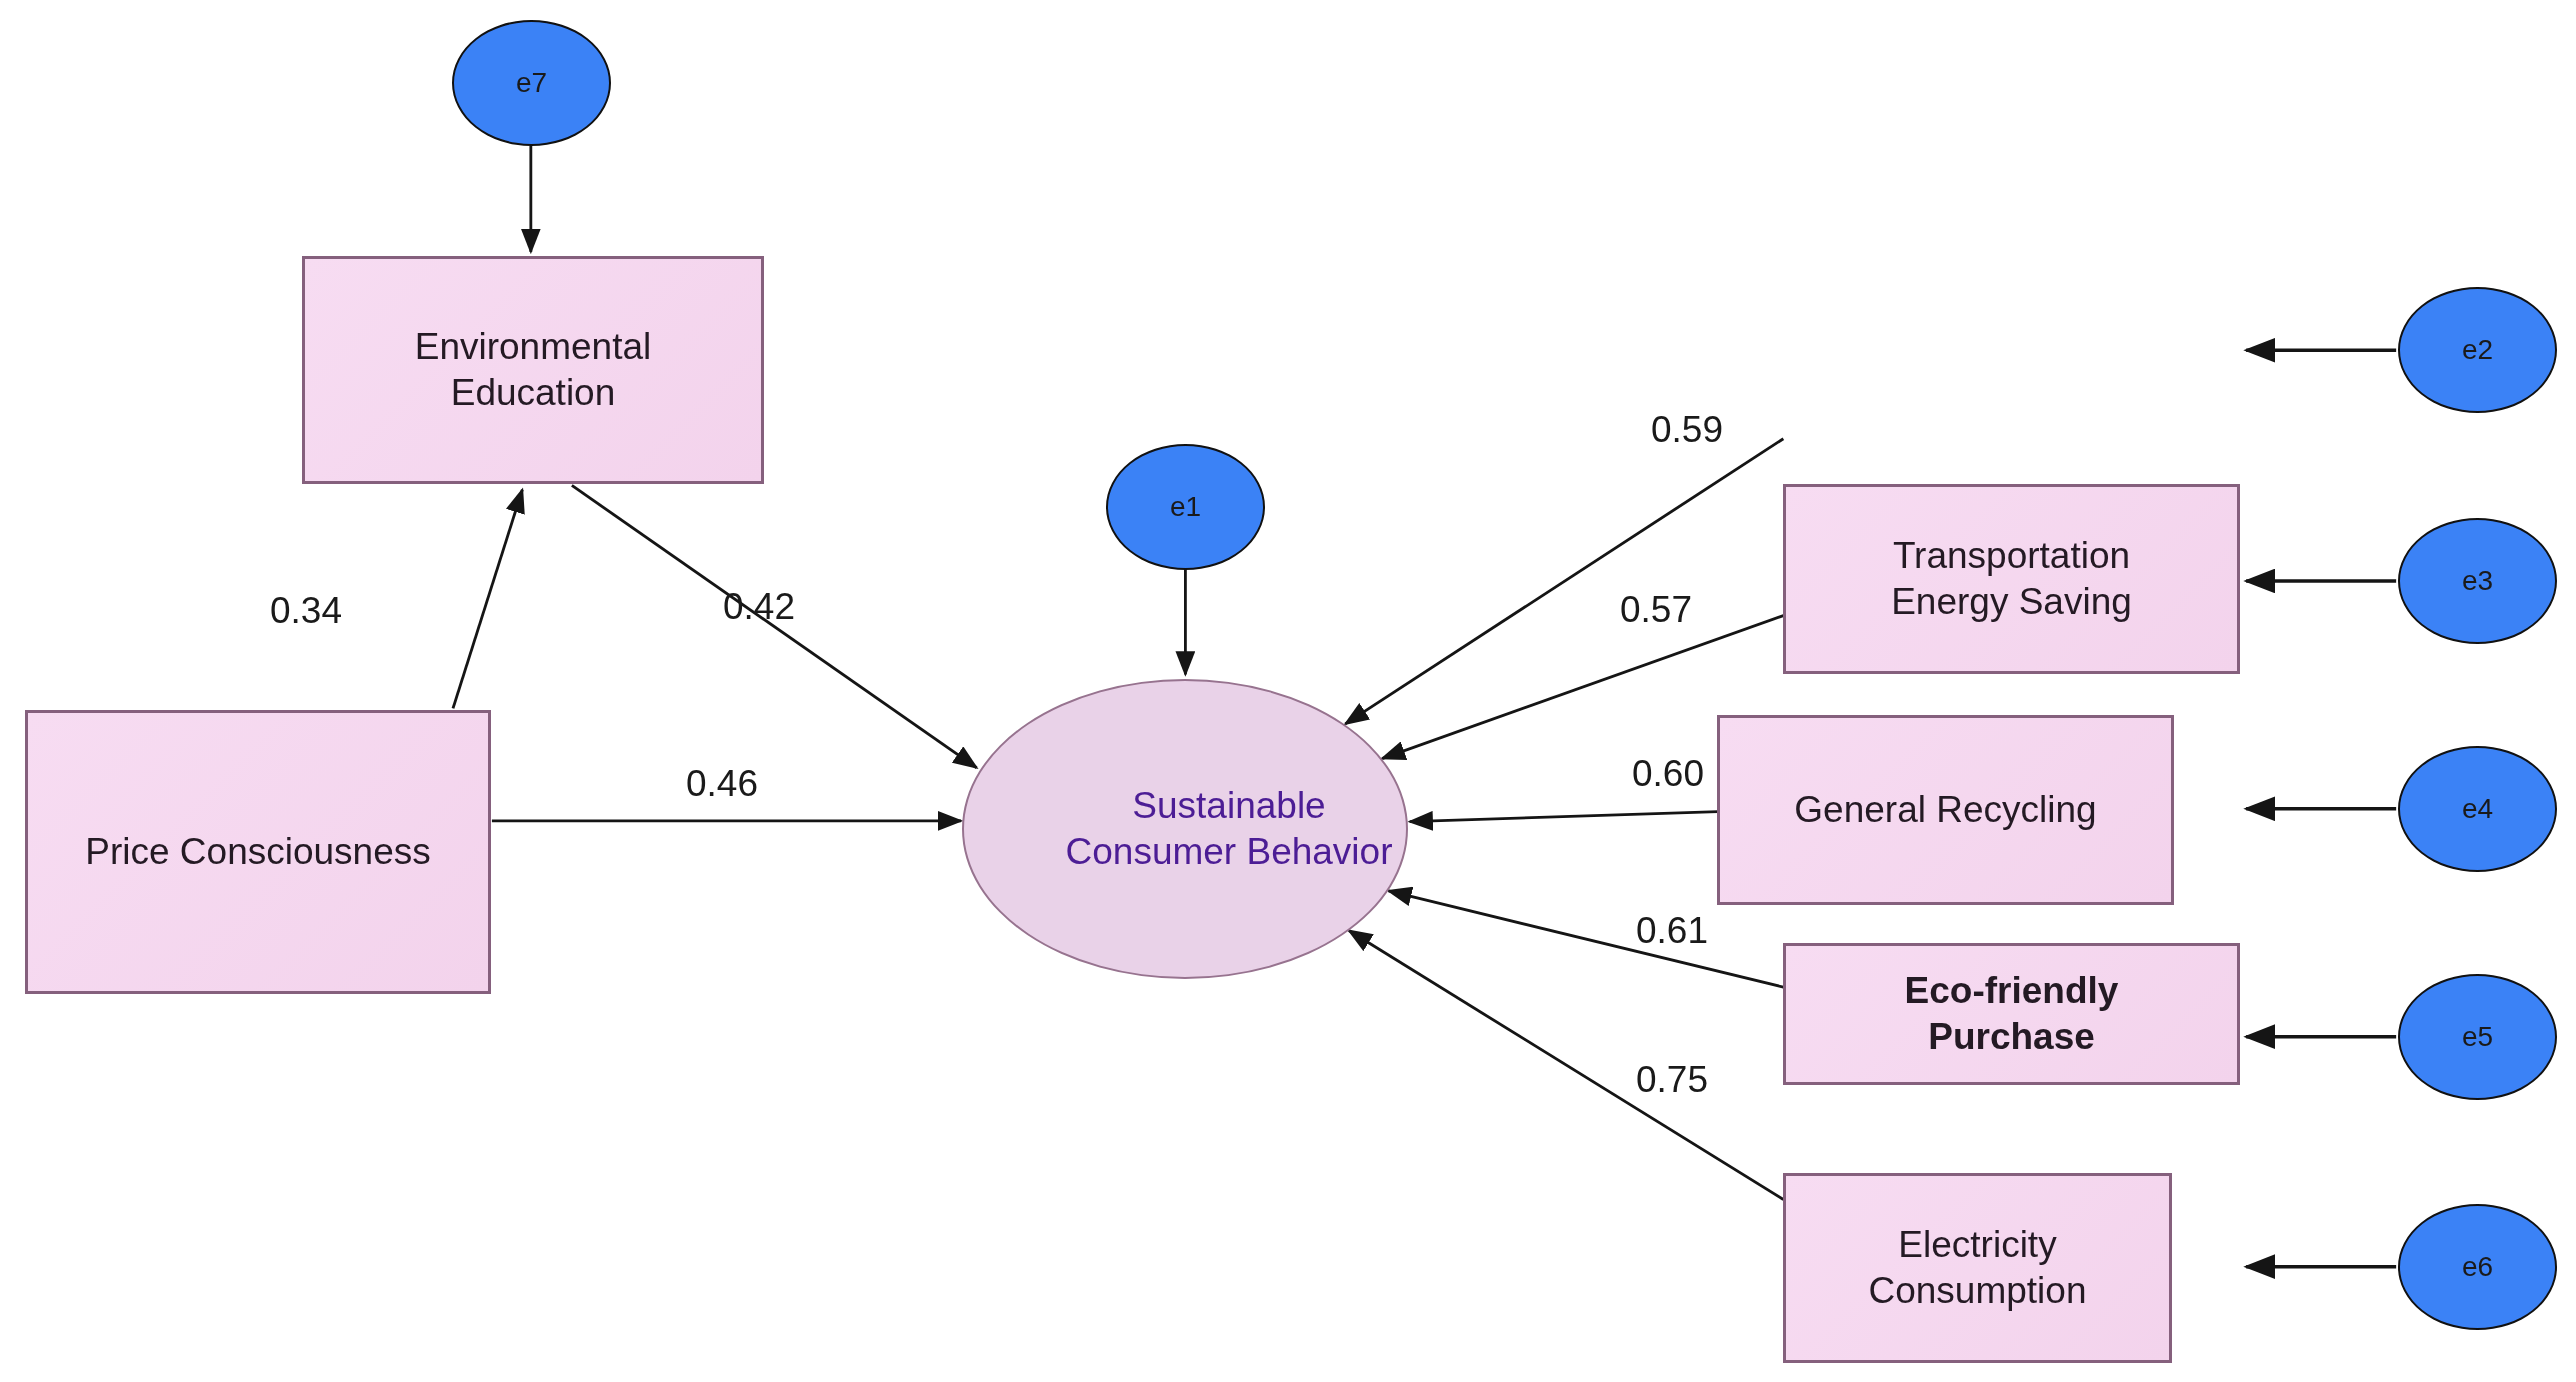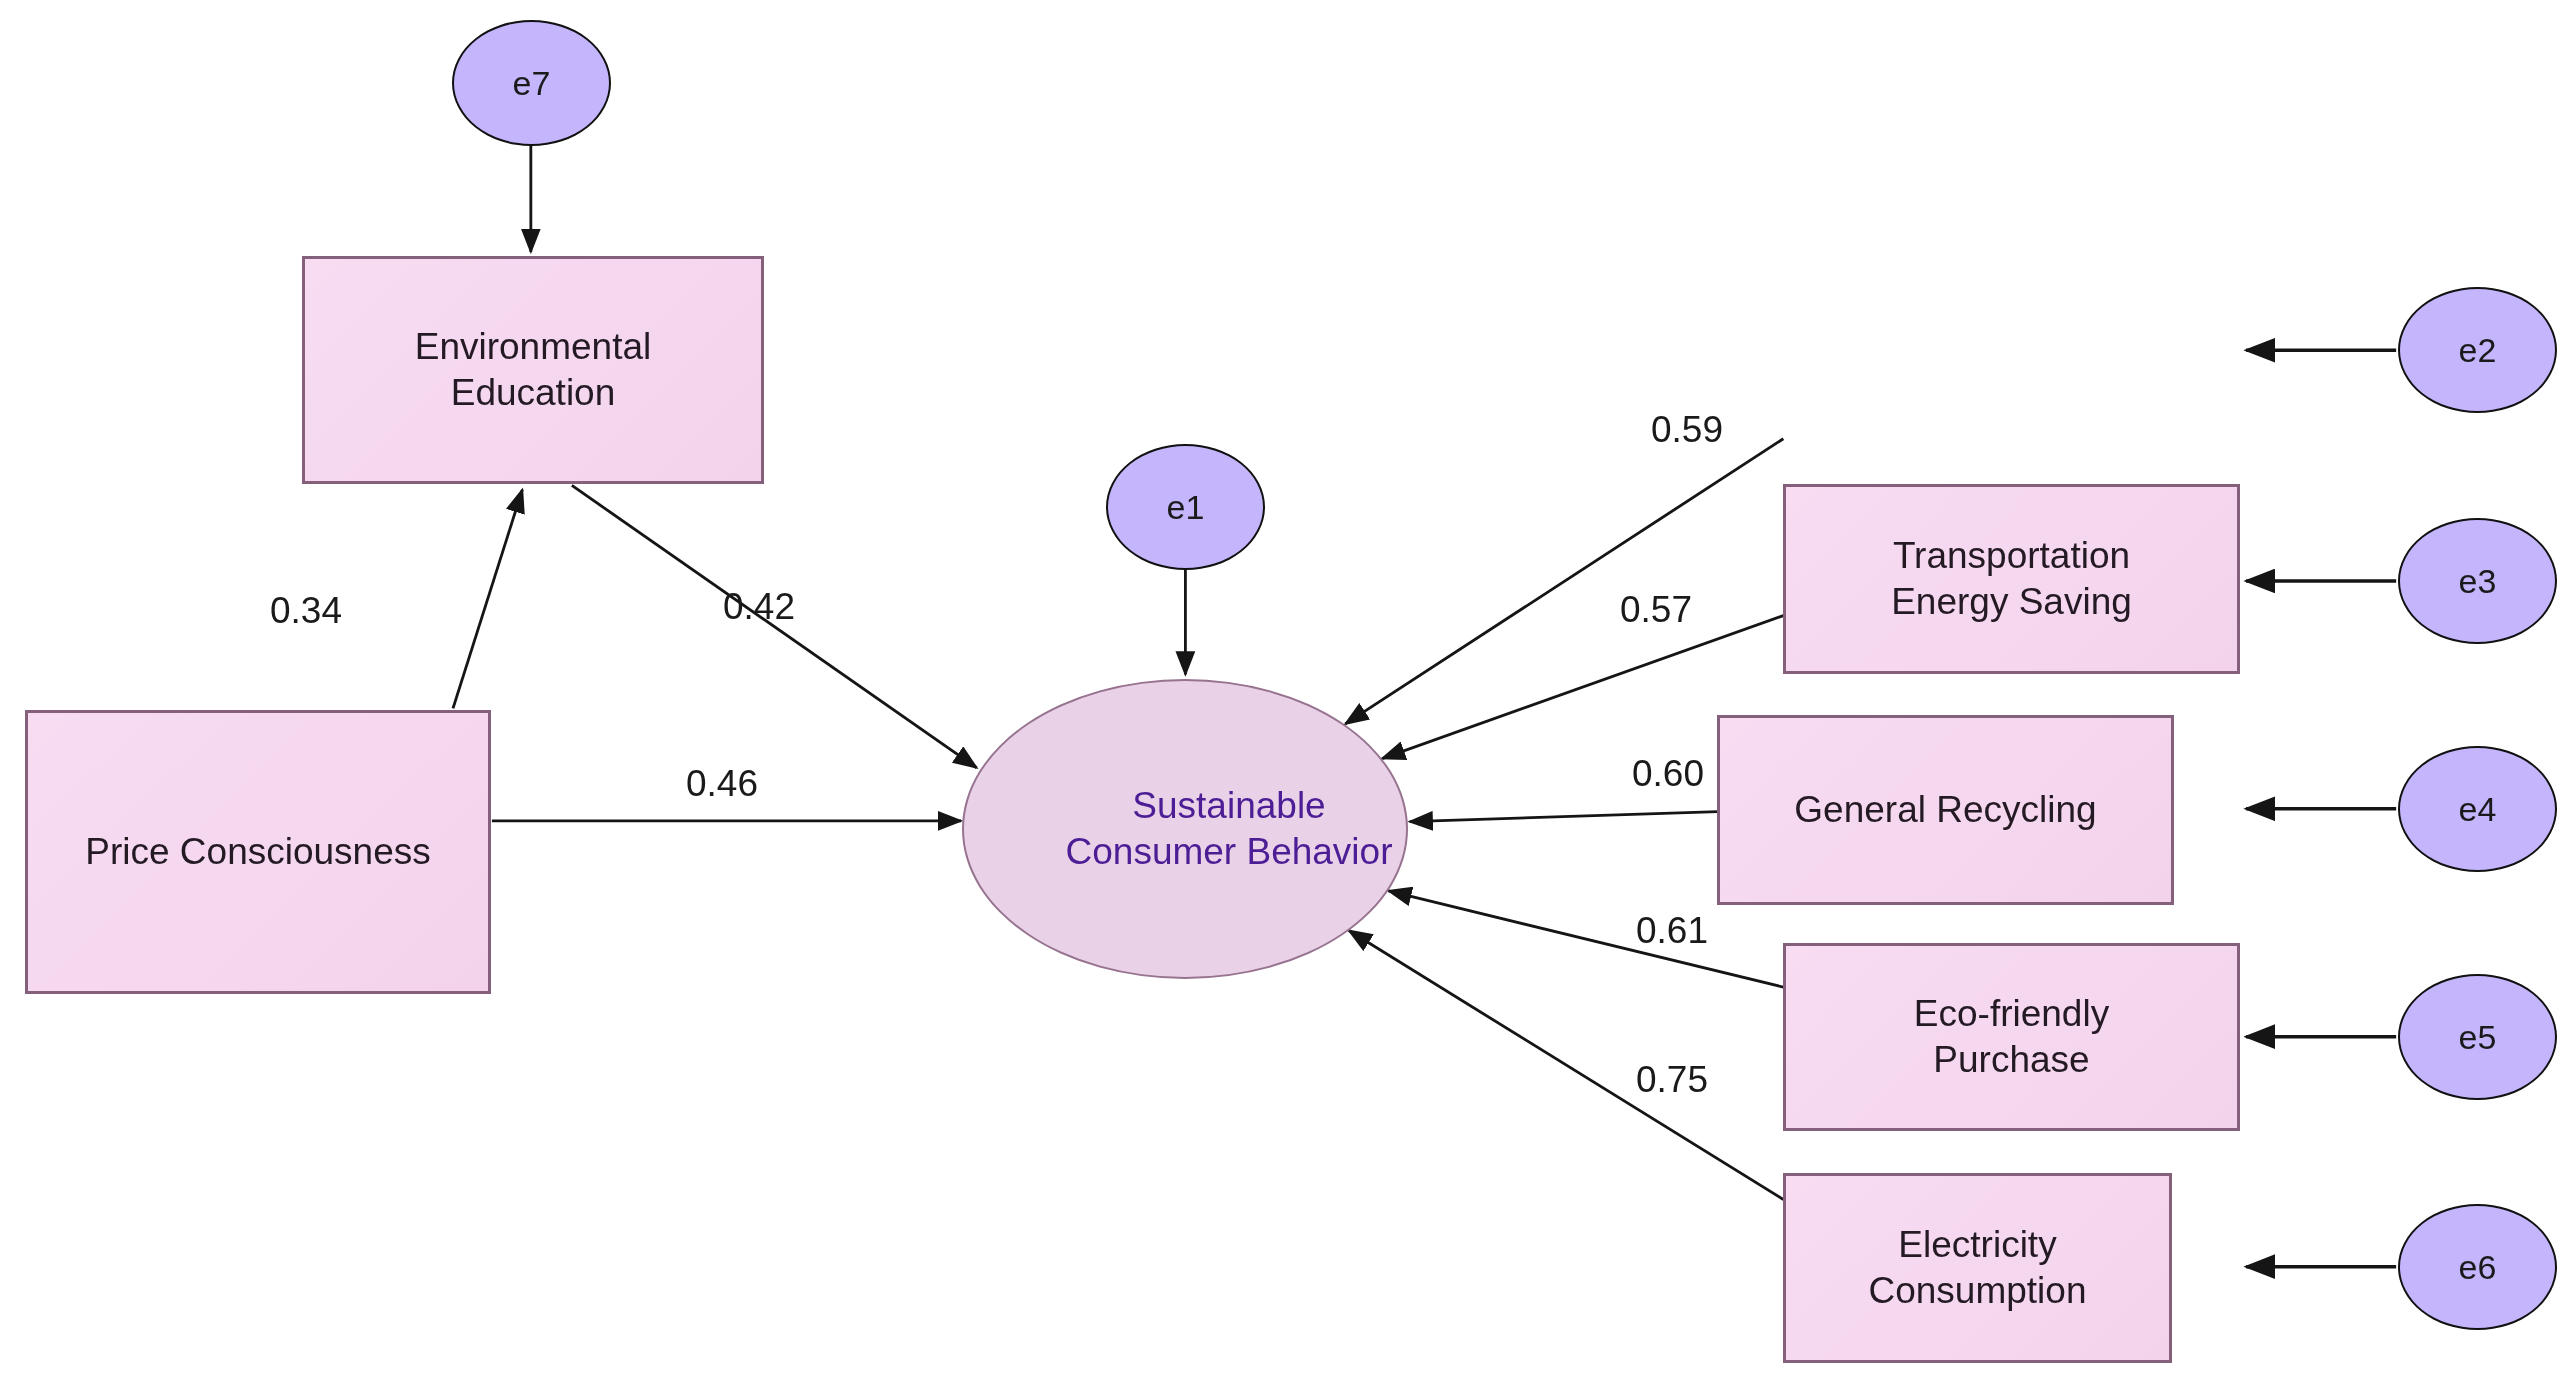--- a/index.html
+++ b/index.html
@@ -38,30 +38,30 @@
     display: flex;
     align-items: center;
     justify-content: flex-end;
     text-align: center;
     color: #4c1d95;
     font-size: 37px;
     line-height: 1.25;
   }
   .error-node {
     position: absolute;
-    background: #c4b5fd;
+    background: #3b82f6;
     border: 2.8px solid #111111;
     border-radius: 50%;
     box-sizing: border-box;
     display: flex;
     align-items: center;
     justify-content: center;
     text-align: center;
     color: #1a1a1a;
-    font-size: 34px;
+    font-size: 28px;
   }
   .lbl { display: inline-block; }
   .coef {
     position: absolute;
     transform: translate(-50%, -50%);
     color: #1a1a1a;
     font-size: 37px;
     white-space: nowrap;
   }
 </style>
@@ -107,21 +107,21 @@
 
 
   <div class="rect-node" style="left:1783px; top:484px; width:457px; height:190px;">
     <span class="lbl" style="max-width:297px;">Transportation Energy Saving</span>
   </div>
 
   <div class="rect-node" style="left:1717px; top:715px; width:457px; height:190px;">
     <span class="lbl">General Recycling</span>
   </div>
 
-  <div class="rect-node" style="left:1783px; top:943px; width:457px; height:188px;">
+  <div class="rect-node" style="left:1783px; top:943px; width:457px; height:142px;font-weight:bold;">
     <span class="lbl" style="max-width:297px;">Eco-friendly Purchase</span>
   </div>
 
   <div class="rect-node" style="left:1783px; top:1173px; width:389px; height:190px;">
     <span class="lbl" style="max-width:297px;">Electricity Consumption</span>
   </div>
 
   <div class="error-node" style="left:452px; top:20px; width:159px; height:126px;">
     <span class="lbl">e7</span>
   </div>

